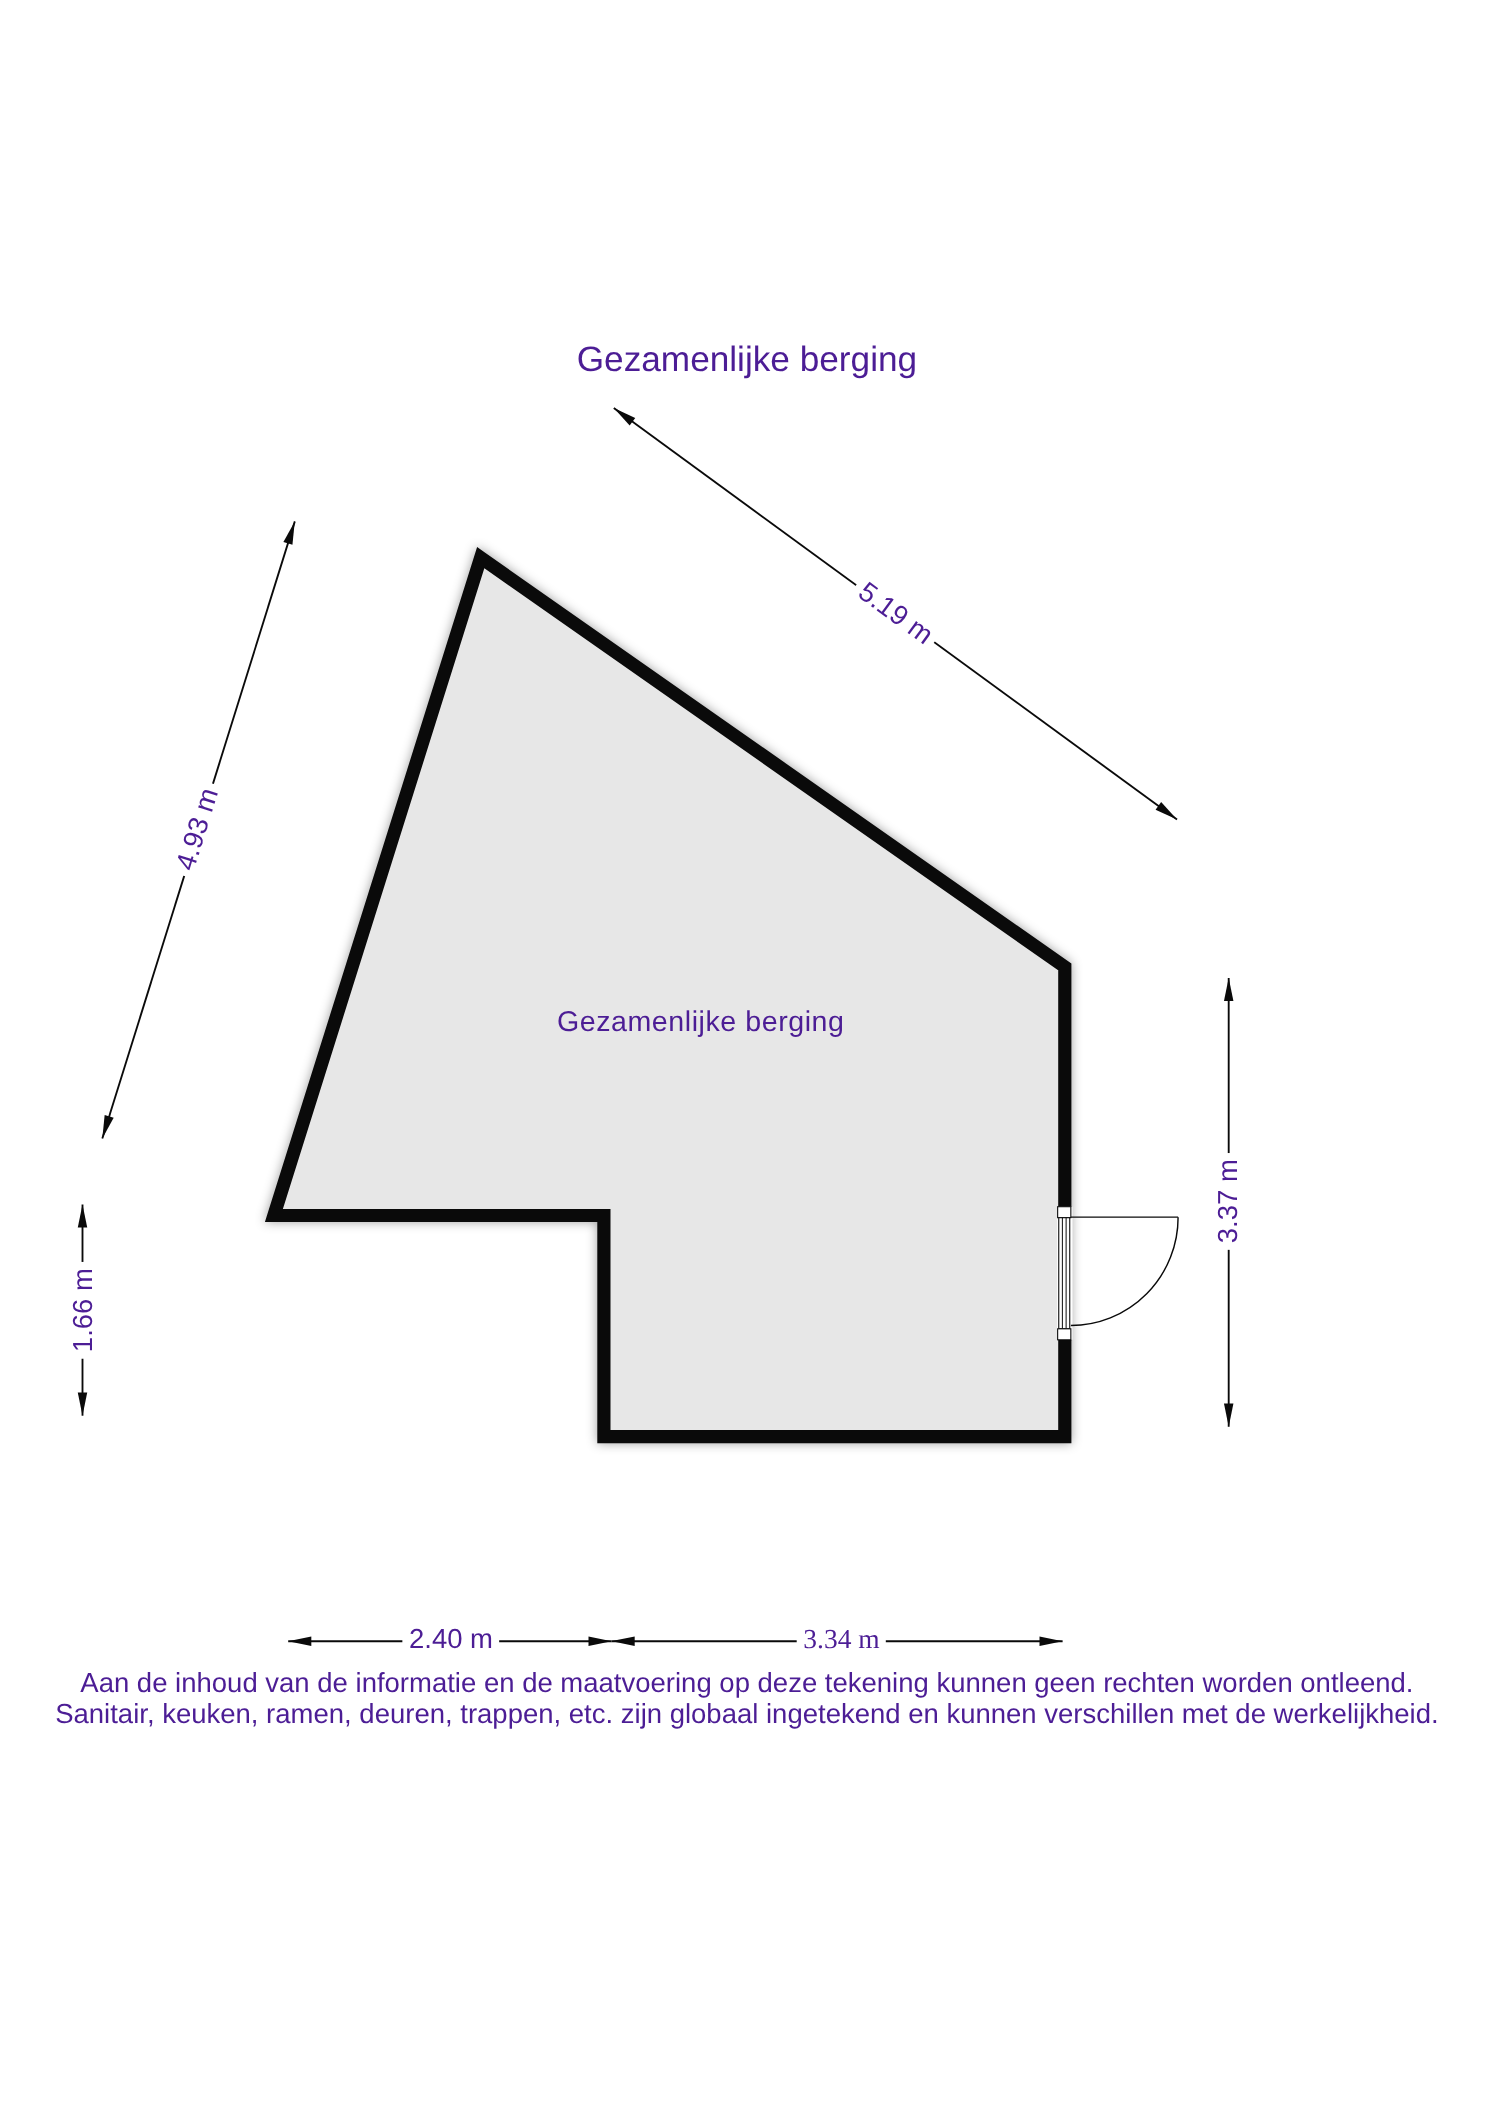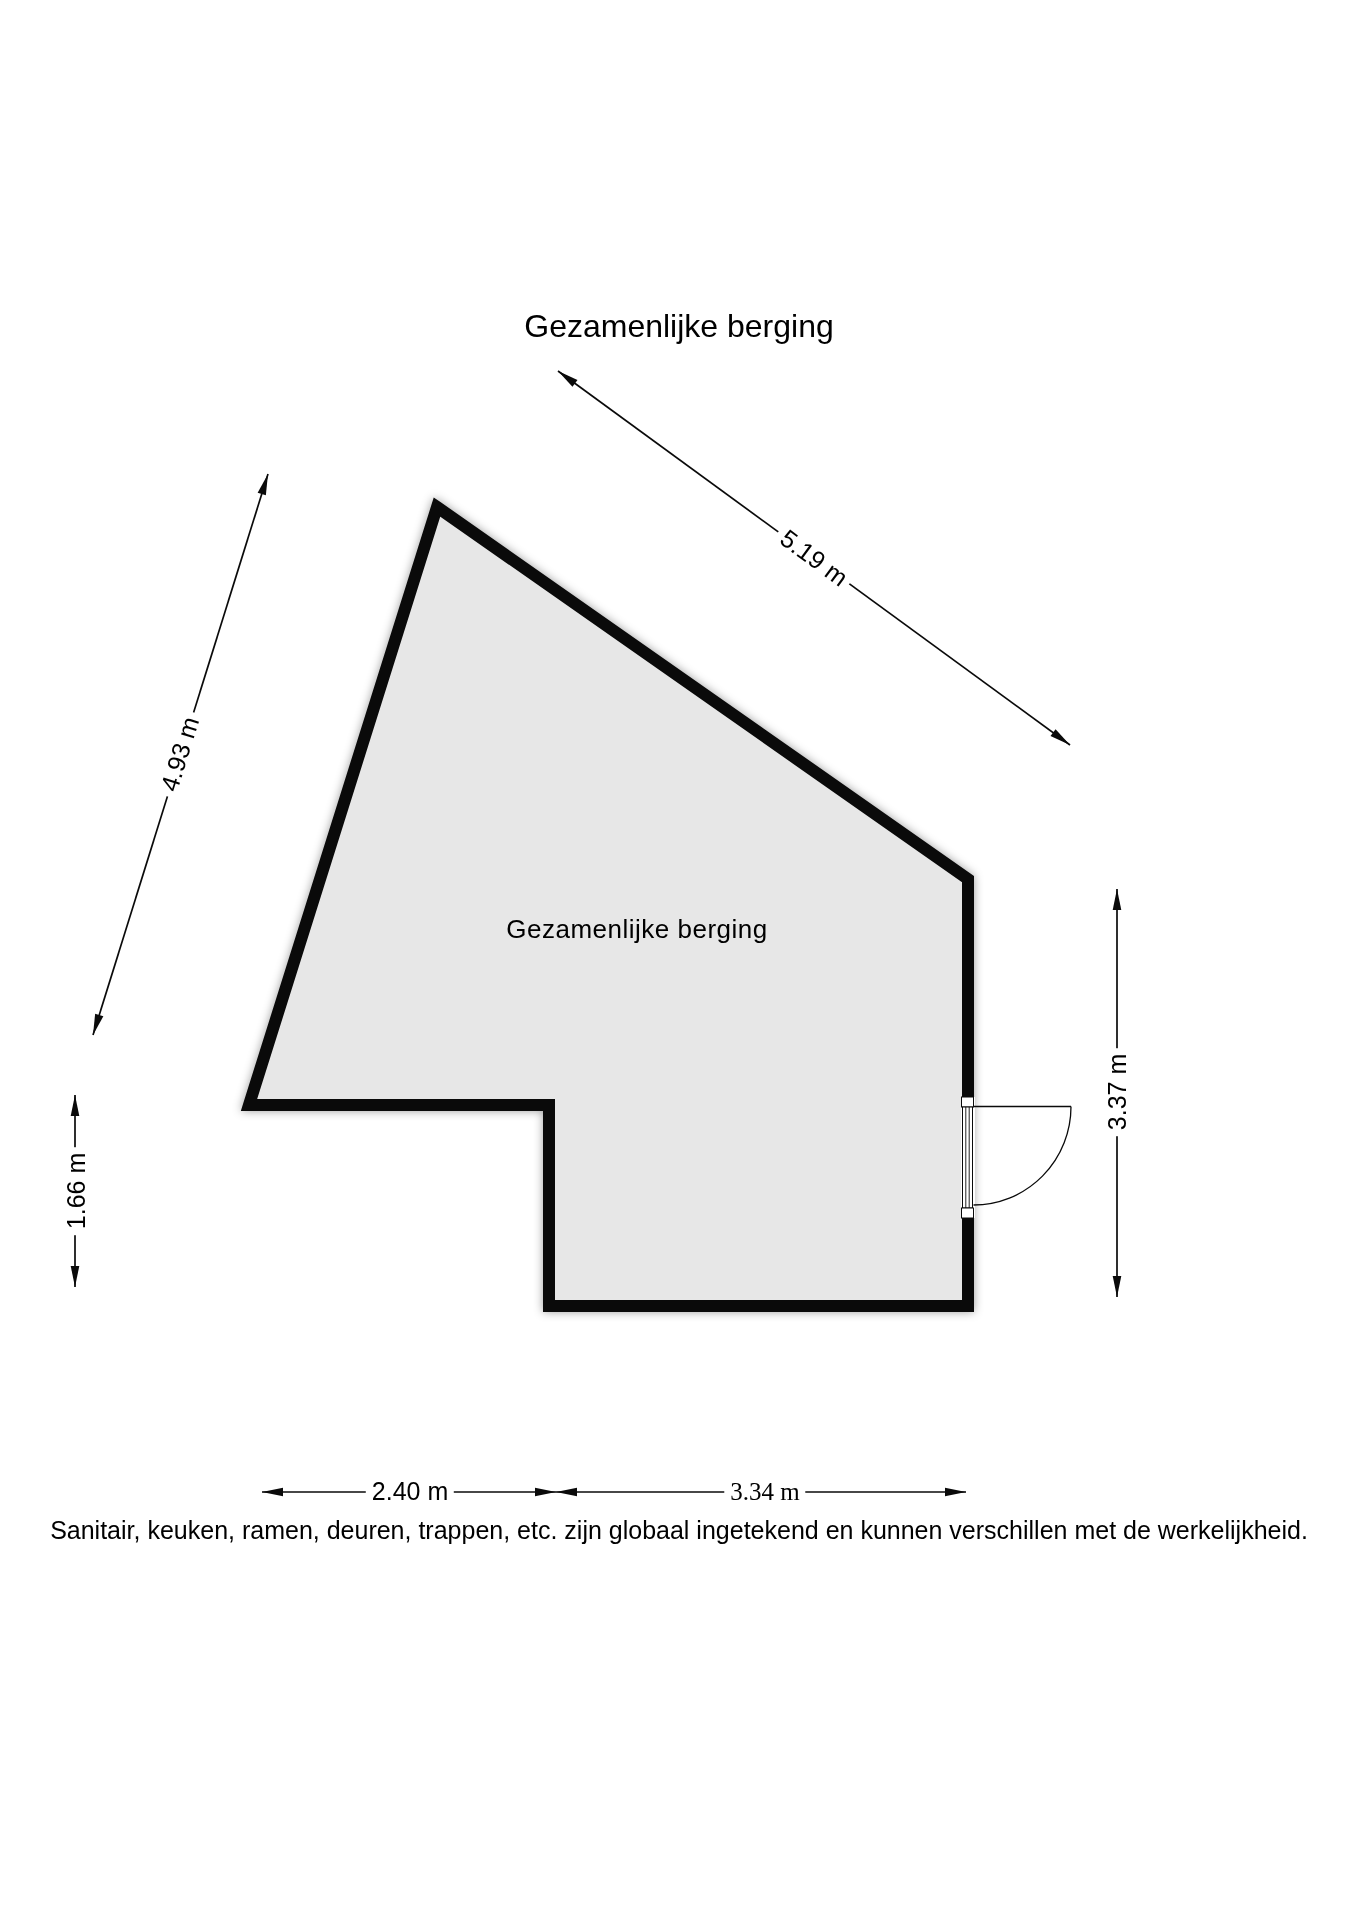--- a/index.html
+++ b/index.html
@@ -2,21 +2,21 @@
 <html><head>
 <meta charset="utf-8">
 <style>
   html, body { margin: 0; padding: 0; background: #ffffff; }
   .page {
     position: relative;
     width: 1358px;
     height: 1652px;
     background: #ffffff;
     font-family: "Liberation Sans", sans-serif;
-    color: #000000;
+    color: #4c1d95;
     overflow: hidden;
   }
   .plan-svg { position: absolute; left: 0; top: 0; width: 1358px; height: 1920px; }
   .walls { filter: drop-shadow(0 0 5px rgba(0,0,0,0.38)); }
   .lbl {
     position: absolute;
     font-size: 25px;
     line-height: 25px;
     background: #ffffff;
     padding: 2px 6px;
@@ -97,16 +97,17 @@
 
   <div class="lbl rot-vert" style="left:76px; top:1191px;">1.66 m</div>
 
   <div class="lbl rot-vert" style="left:1117px; top:1092px;">3.37 m</div>
 
   <div class="lbl" style="left:410px; top:1491px;text-align:center;">2.40 m</div>
 
   <div class="lbl" style="left:765px; top:1491px;font-family:Liberation Serif, serif;">3.34 m</div>
 
   <div class="footer">
+    <div>Aan de inhoud van de informatie en de maatvoering op deze tekening kunnen geen rechten worden ontleend.</div>
     <div>Sanitair, keuken, ramen, deuren, trappen, etc. zijn globaal ingetekend en kunnen verschillen met de werkelijkheid.</div>
   </div>
 
 </div>
 
 </body></html>

